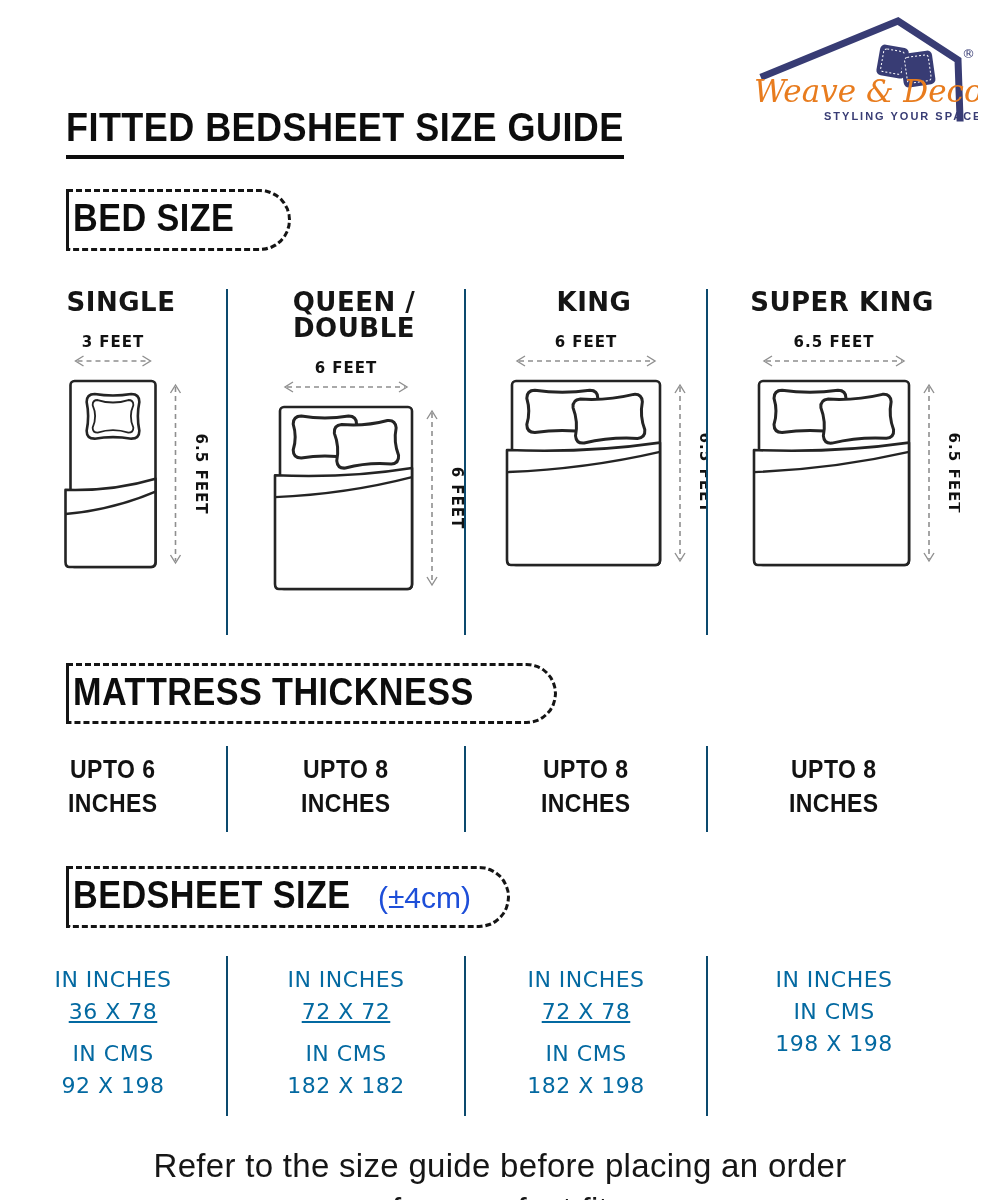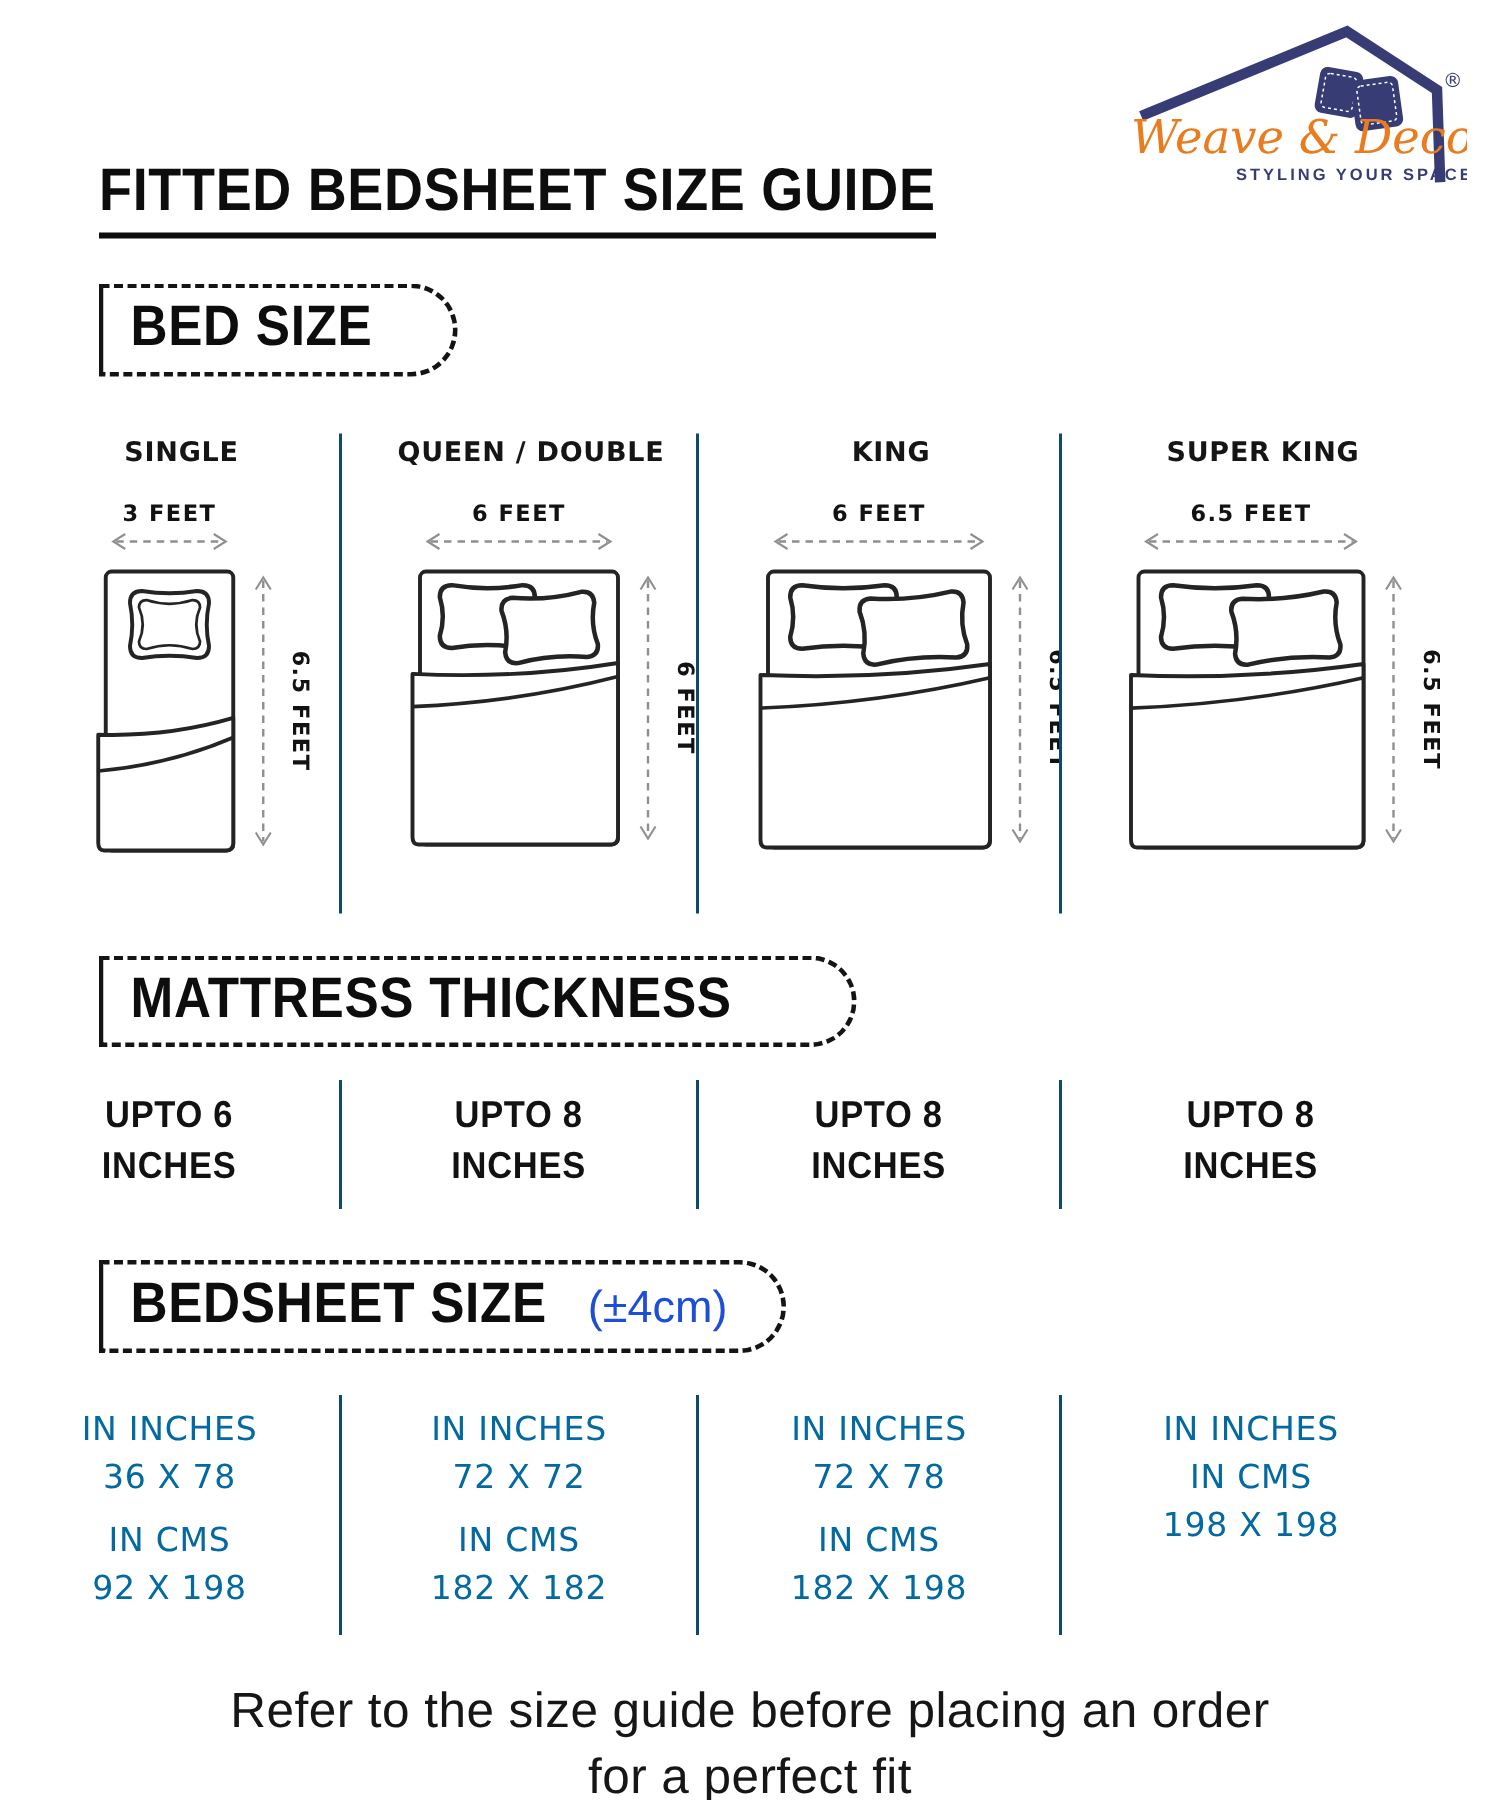--- a/index.html
+++ b/index.html
@@ -15,58 +15,58 @@
     display:inline-block; margin:106px 0 0 66px;
     font:bold 40px/1.05 "Liberation Sans", sans-serif; letter-spacing:.5px; color:#0d0d0d;
     border-bottom:4px solid #0d0d0d; padding-bottom:7px;
     transform:scaleX(.9); transform-origin:left center; white-space:nowrap;
   }
   
   .pill {
     display:inline-block; margin-left:66px;
     border:3px dashed #141414; border-left:3px solid #141414;
     border-radius:0 36px 36px 0;
-    padding:3px 36px 5px 18px; white-space:nowrap;
+    padding:3px 36px 5px 4px; white-space:nowrap;
   }
   .pill .pill-text {
     display:inline-block; font:bold 38px/1.25 "Liberation Sans", sans-serif;
     letter-spacing:.5px; color:#0d0d0d; transform:scaleX(.9); transform-origin:left center;
   }
   .pill .tolerance {
     display:inline-block; font:400 30px/1.25 "Liberation Sans", sans-serif;
     color:#1d4ed8; margin-left:-8px; vertical-align:baseline;
   }
   .pill-bedsize   { margin-top:30px; }
   .pill-mattress  { margin-top:28px;text-align:center; }
   .pill-bedsheet  { margin-top:34px; }
   
   .grid { display:grid; grid-template-columns:226px 238px 242px 254px; width:960px; }
   .grid .cell { text-align:center; }
   .grid .cell + .cell { border-left:2px solid #0c4a6e; }
   .beds-grid { margin-top:38px; }
   .beds-grid .cell { padding-bottom:28px; }
   .bed-name {
-    font-family:"DejaVu Sans", sans-serif; font-weight:bold; font-size:18px;
+    font-family:"DejaVu Sans", sans-serif; font-weight:bold; font-size:26px;
     letter-spacing:.5px; color:#151515; line-height:26px;padding-left:16px;
   }
   .bed-fig { margin-top:10px; }
   .bed-fig svg { display:block; }
   .thickness-grid { margin-top:22px; }
   .thickness-grid .cell { padding:6px 0 12px 0; }
   .thickness-inner { display:inline-block; transform:scaleX(.92); }
   .thickness-line {
     font:bold 25px/34px "Liberation Sans", sans-serif; letter-spacing:.5px; color:#121212;
   }
   .size-grid { margin-top:28px; }
   .size-grid .cell { padding:8px 0 14px 0; }
   .size-line {
     font-family:"DejaVu Sans", sans-serif; font-size:22px; line-height:32px;
     letter-spacing:.5px; color:#0369a1;
   }
-  .size-line.value { margin-bottom:10px; }
+  .size-line.value { margin-bottom:10px;text-decoration:underline; }
   
   .footer { margin-top:28px; text-align:center; }
   .footer-line {
     font-family:"Liberation Sans", sans-serif; font-size:33px; line-height:44px;
     font-weight:400; color:#161616; letter-spacing:.3px;
   }
 </style>
 </head>
 <body>
 

